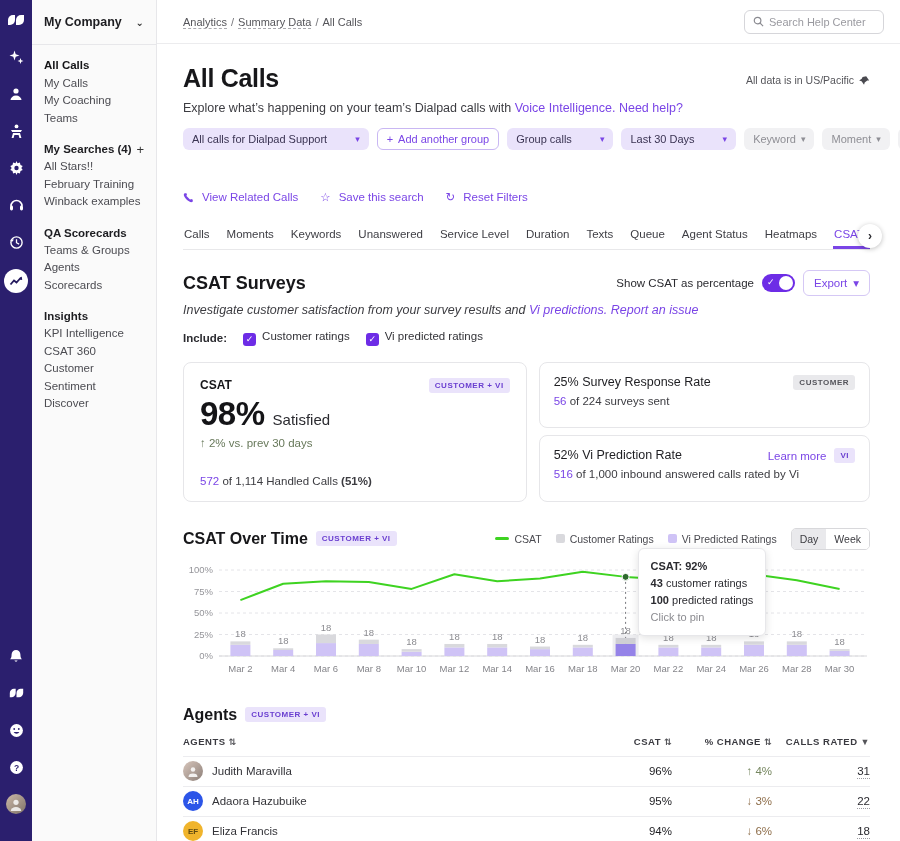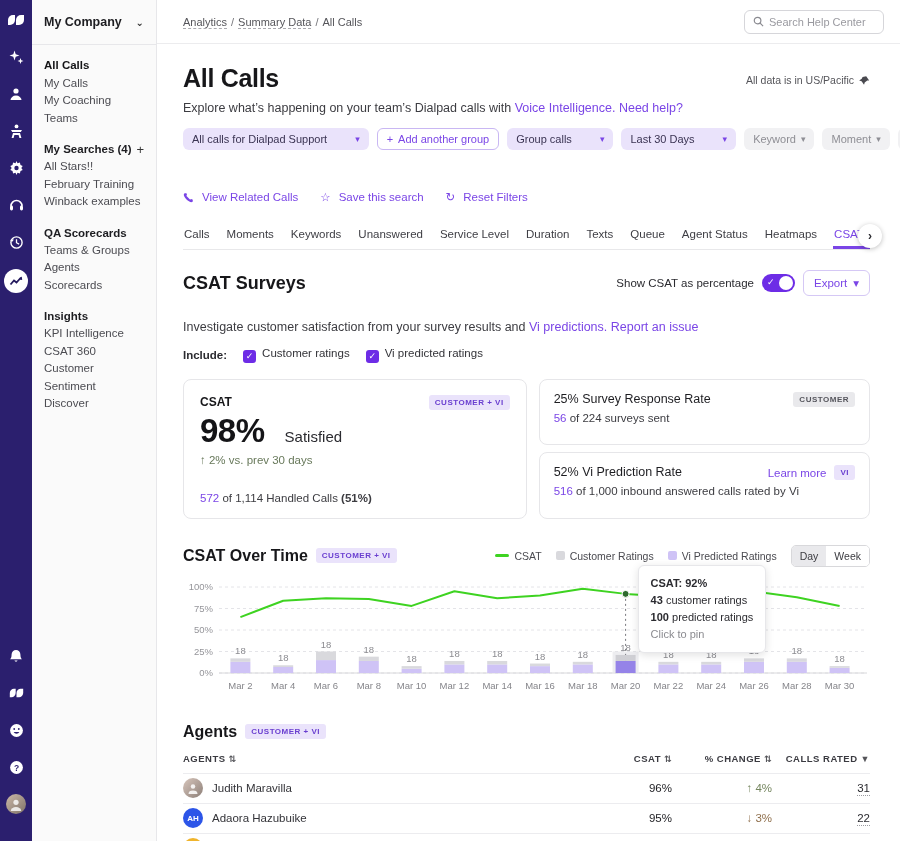--- a/index.html
+++ b/index.html
@@ -76,34 +76,34 @@
     text-transform:uppercase; white-space:nowrap; }
   .badge-pv { background:#eae3fb; color:#6a3fd0; }
   .badge-gray { background:#e9e9ec; color:#55555c; }
   .togglewrap { display:flex; align-items:center; gap:8px; font-size:11.5px; color:#2b2b30; }
   .toggle { width:33px; height:18px; border-radius:9px; background:#6d2ce6; position:relative; cursor:pointer; }
   .toggle .knob { position:absolute; right:2px; top:2px; width:14px; height:14px; border-radius:50%; background:#fff; }
   .toggle .tick { position:absolute; left:5px; top:2.5px; color:#fff; font-size:9px; }
   .export-btn { border:1px solid #d5c8f5; color:#7a45e6; background:#fff; border-radius:6px;
     font-size:11.5px; padding:5px 10px; display:flex; gap:6px; align-items:center; cursor:pointer; }
 
-  .secdesc { font-size:12.5px; color:#3c3c41; margin-top:24px; }
+  .secdesc { font-size:12.5px; color:#3c3c41; margin-top:7px;font-style:italic; }
   .includes { display:flex; align-items:center; gap:16px; margin-top:13px; font-size:11.5px; }
   .includes .lbl { font-weight:bold; }
   .cbx { width:13px; height:13px; background:#6d2ce6; border-radius:3px; color:#fff; font-size:9px;
     display:inline-flex; align-items:center; justify-content:center; margin-right:6px; vertical-align:-2px; cursor:pointer; }
   .cbxlabel { color:#333338; cursor:pointer; }
 
   
   .cards { display:flex; gap:12px; margin-top:16px; }
   .card { border:1px solid #e6e6e9; border-radius:8px; background:#fff; }
   .card-left { width:348px; padding:15px 16px 14px; }
   .cl-top { display:flex; justify-content:space-between; align-items:flex-start; }
   .cl-label { font-size:12px; font-weight:bold; color:#17171a; }
-  .cl-valrow { margin-top:2px; display:flex; align-items:baseline; gap:20px; }
+  .cl-valrow { margin-top:2px; display:flex; align-items:baseline; gap:8px; }
   .cl-value { font-size:33px; font-weight:bold; color:#141417; letter-spacing:-.5px; }
   .cl-suffix { font-size:15px; color:#2b2b30; }
   .cl-delta { font-size:11.5px; color:#68795b; margin-top:4px; }
   .cl-handled { font-size:11.5px; color:#3c3c41; margin-top:26px; }
   .bold { font-weight:bold; }
   .cards-right { display:flex; flex-direction:column; gap:7px; width:336px; }
   .card-sm { flex:1; padding:12px 14px; }
   .cs-top { display:flex; justify-content:space-between; align-items:flex-start; }
   .cs-title { font-size:12.5px; color:#1d1d21; }
   .cs-sub { font-size:11.5px; color:#3c3c41; margin-top:5px; }

